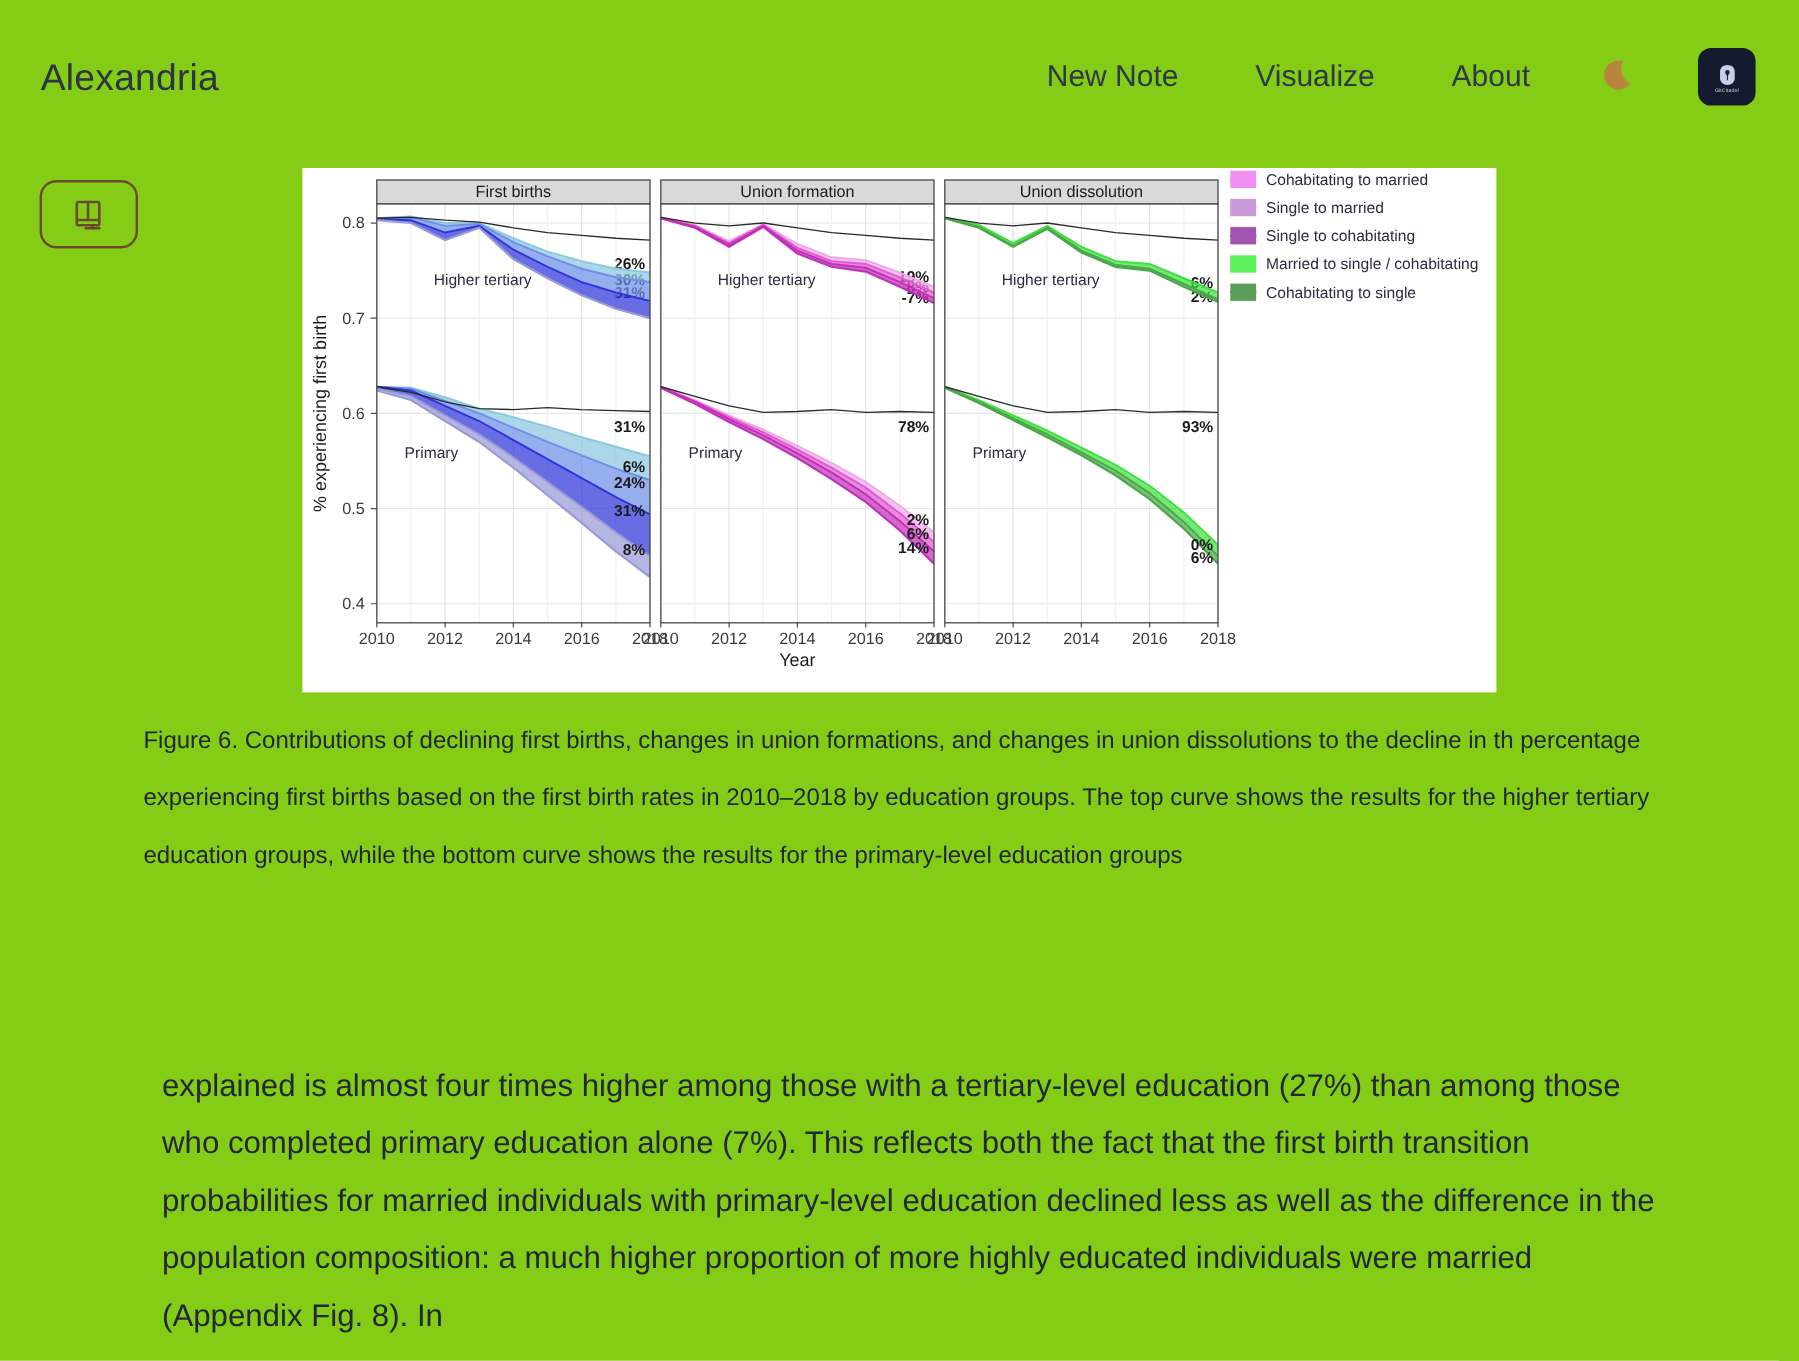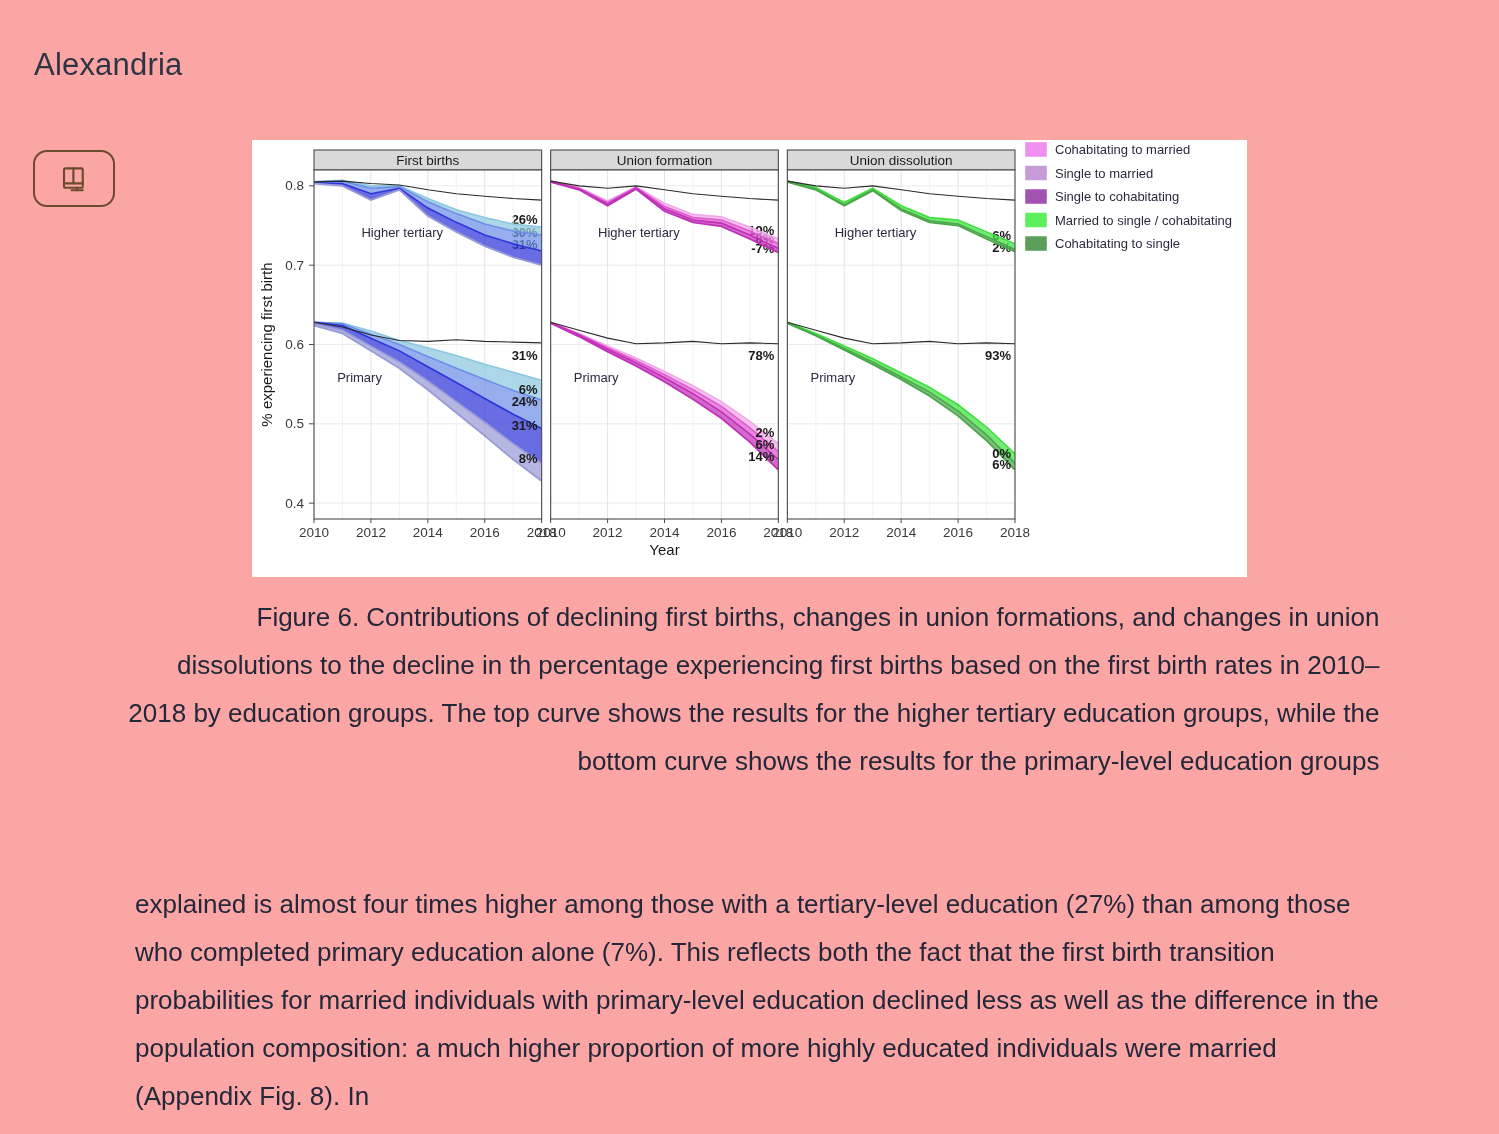--- a/index.html
+++ b/index.html
@@ -6,21 +6,21 @@
   html, body {
     margin: 0; padding: 0;
     width: 1499px; height: 1134px;
     background: #efe6d9;
     font-family: "Liberation Sans", sans-serif;
     overflow: hidden;
   }
   #app {
     position: relative;
     width: 1499px; height: 1134px;
-    background: #fca5a5;
+    background: #84cc16;
     overflow: hidden;
   }
 
   
   #header {
     position: absolute; top: 0; left: 0;
     width: 1499px; height: 128px;
     display: flex; align-items: center;
     padding: 0 36px 0 34px;
   }
@@ -94,22 +94,22 @@
   #figure-image {
     position: relative;
     margin: 12px auto 0 auto;
     width: 995px; height: 437px;
     background: #ffffff;
     overflow: hidden;
   }
   #figure-caption {
     margin: 16px auto 0 auto;
     width: 1260px;
-    text-align: right;
-    font-size: 26px;
+    text-align: left;
+    font-size: 20px;
     line-height: 48px;
     color: #22283a;
   }
   #body-text {
     position: absolute;
     left: 135px; top: 880px;
     width: 1250px;
     font-size: 26px;
     line-height: 48px;
     color: #22283a;
@@ -130,20 +130,40 @@
   .ref-line { fill: none; stroke: #2a2a2a; stroke-width: 1.1; }
 </style>
 </head>
 <body>
 
 <div id="app">
 
   <div id="header">
     <div id="brand">Alexandria</div>
 
+    <nav id="nav">
+      <a class="nav-link" id="nav-newnote">New Note</a>
+      <a class="nav-link" id="nav-visualize">Visualize</a>
+      <a class="nav-link" id="nav-about">About</a>
+
+      <div id="theme-toggle">
+        <svg width="36" height="36" viewBox="0 0 36 36" aria-hidden="true">
+          <path d="M26.5 23.5 A12 12 0 1 1 20.5 5.2 A13.6 13.6 0 0 0 26.5 23.5 Z" fill="#b8843f"></path>
+        </svg>
+      </div>
+
+      <div id="logo-badge">
+        <svg width="21" height="21" viewBox="0 0 24 24" aria-hidden="true">
+          <path d="M12 2.5c-4 0-7 2.6-7 6.4v6.4c0 3 3 6.2 7 6.2s7-3.2 7-6.2V8.9c0-3.8-3-6.4-7-6.4z" fill="#c9cdf0"></path>
+          <path d="M12 7.2c-1.3 0-2.2 1-2.2 2.1 0 1.4 1.3 2.4 2.2 4 .9-1.6 2.2-2.6 2.2-4 0-1.1-.9-2.1-2.2-2.1z" fill="#1a2238"></path>
+          <rect x="11.5" y="12" width="1" height="5" fill="#1a2238"></rect>
+        </svg>
+        <span class="logo-text">GitCitadel</span>
+      </div>
+    </nav>
   </div>
 
   <div id="sidebar-toggle">
     <svg width="30" height="30" viewBox="0 0 24 24" fill="none" stroke="#6b4b2e" stroke-width="1.7" stroke-linecap="round" stroke-linejoin="round">
       <rect x="4" y="3.5" width="15" height="15.5" rx="1.2"></rect>
       <line x1="11.5" y1="3.5" x2="11.5" y2="15.5"></line>
       <line x1="4" y1="15.5" x2="19" y2="15.5"></line>
       <line x1="14.5" y1="19" x2="14.5" y2="21"></line>
       <line x1="10" y1="21" x2="19" y2="21"></line>
     </svg>

